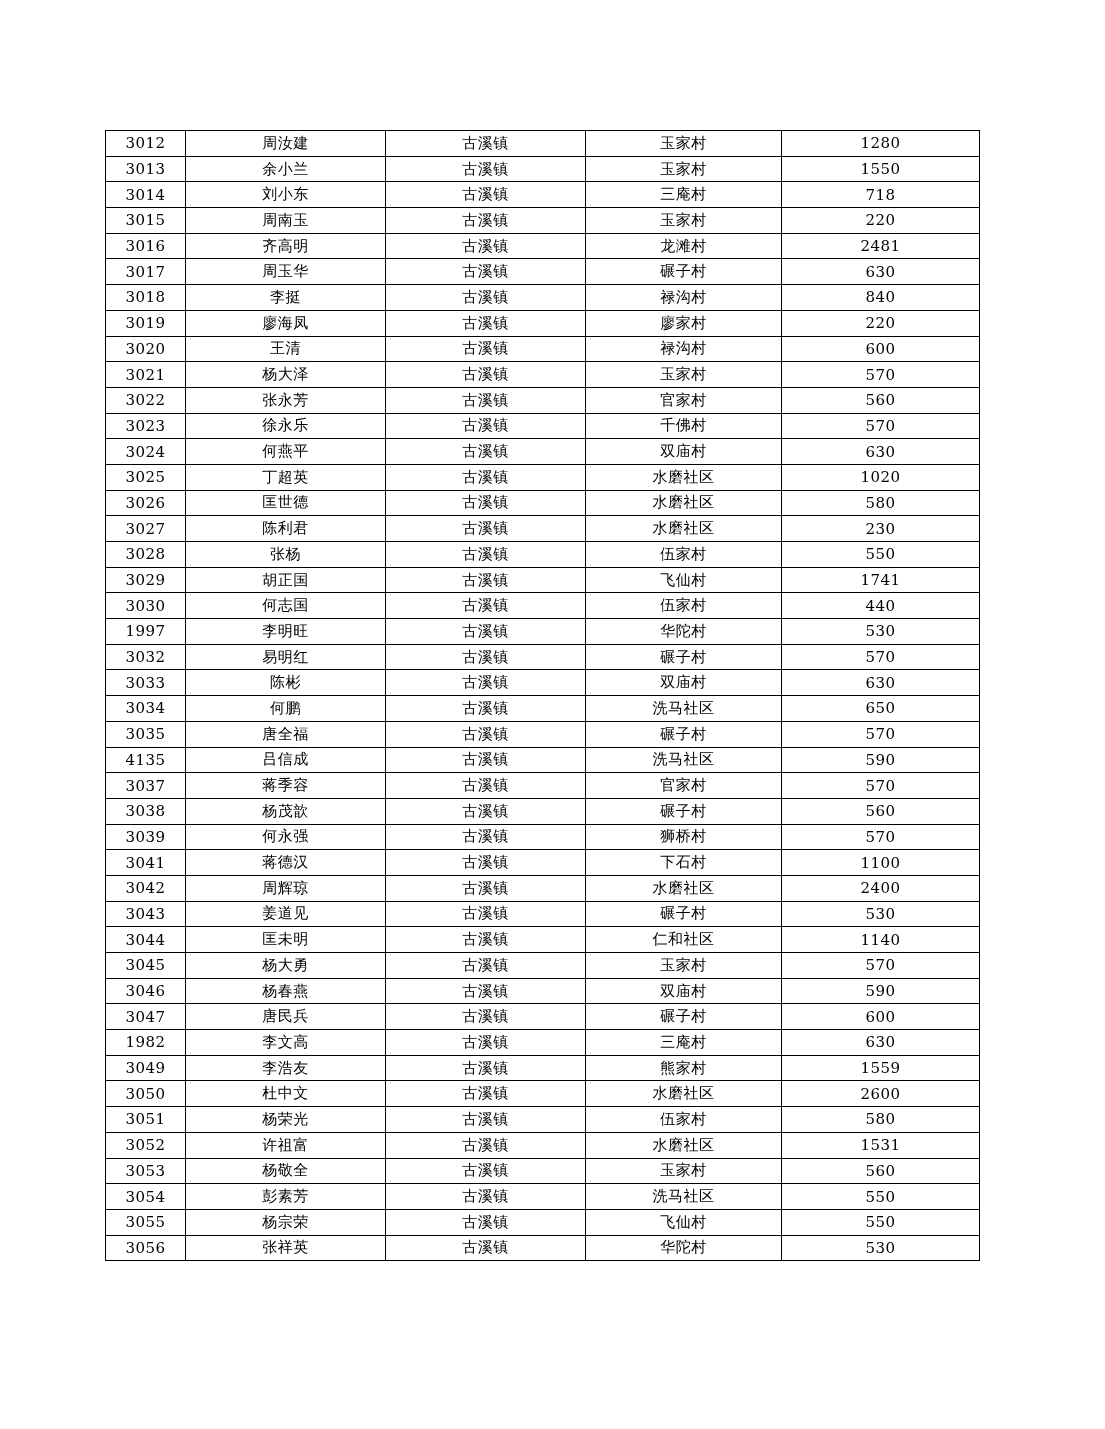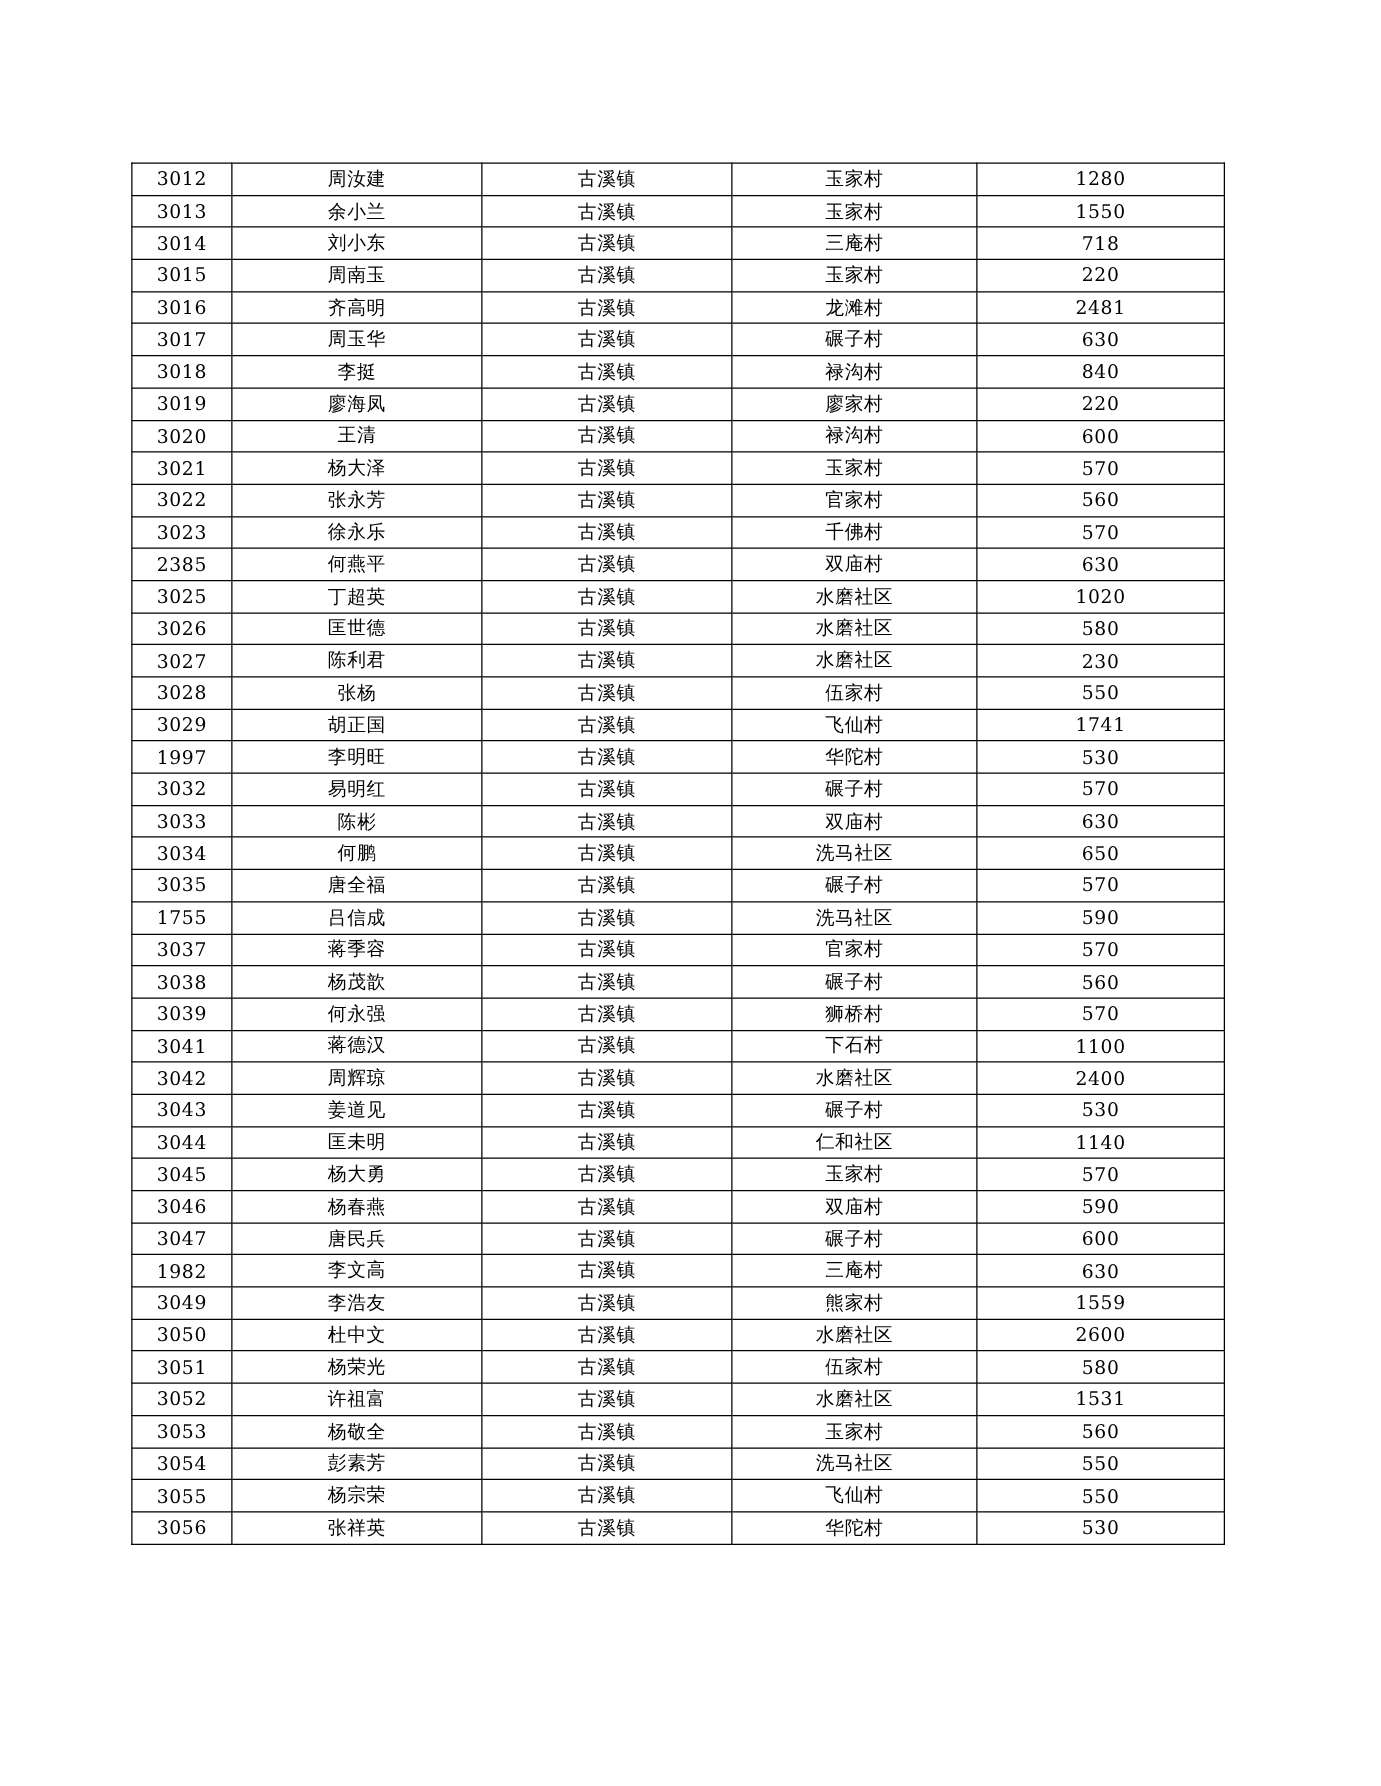--- a/index.html
+++ b/index.html
@@ -138,21 +138,21 @@
           <td>560</td>
         </tr>
         <tr>
           <td>3023</td>
           <td>徐永乐</td>
           <td>古溪镇</td>
           <td>千佛村</td>
           <td>570</td>
         </tr>
         <tr>
-          <td>2385</td>
+          <td>3024</td>
           <td>何燕平</td>
           <td>古溪镇</td>
           <td>双庙村</td>
           <td>630</td>
         </tr>
         <tr>
           <td>3025</td>
           <td>丁超英</td>
           <td>古溪镇</td>
           <td>水磨社区</td>
@@ -180,20 +180,27 @@
           <td>550</td>
         </tr>
         <tr>
           <td>3029</td>
           <td>胡正国</td>
           <td>古溪镇</td>
           <td>飞仙村</td>
           <td>1741</td>
         </tr>
         <tr>
+          <td>3030</td>
+          <td>何志国</td>
+          <td>古溪镇</td>
+          <td>伍家村</td>
+          <td>440</td>
+        </tr>
+        <tr>
           <td>1997</td>
           <td>李明旺</td>
           <td>古溪镇</td>
           <td>华陀村</td>
           <td>530</td>
         </tr>
         <tr>
           <td>3032</td>
           <td>易明红</td>
           <td>古溪镇</td>
@@ -215,21 +222,21 @@
           <td>650</td>
         </tr>
         <tr>
           <td>3035</td>
           <td>唐全福</td>
           <td>古溪镇</td>
           <td>碾子村</td>
           <td>570</td>
         </tr>
         <tr>
-          <td>1755</td>
+          <td>4135</td>
           <td>吕信成</td>
           <td>古溪镇</td>
           <td>洗马社区</td>
           <td>590</td>
         </tr>
         <tr>
           <td>3037</td>
           <td>蒋季容</td>
           <td>古溪镇</td>
           <td>官家村</td>

